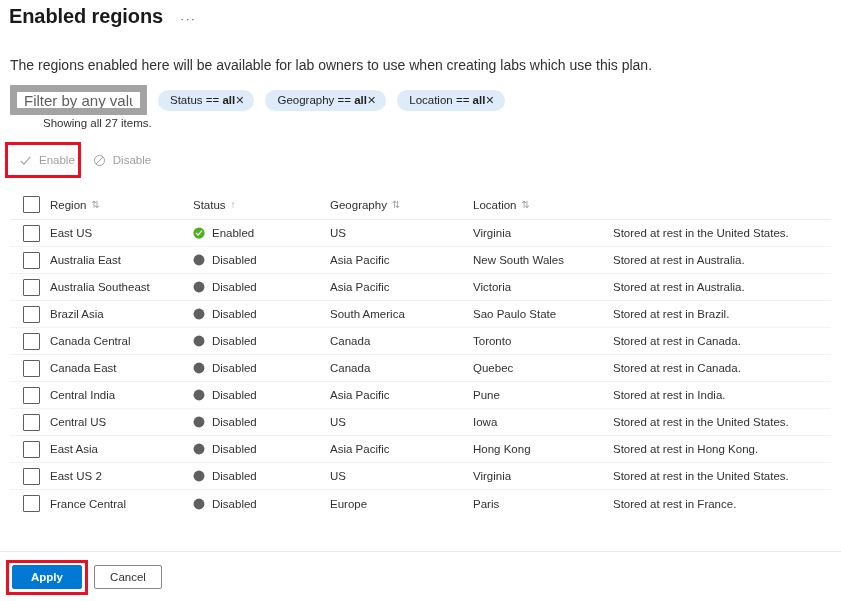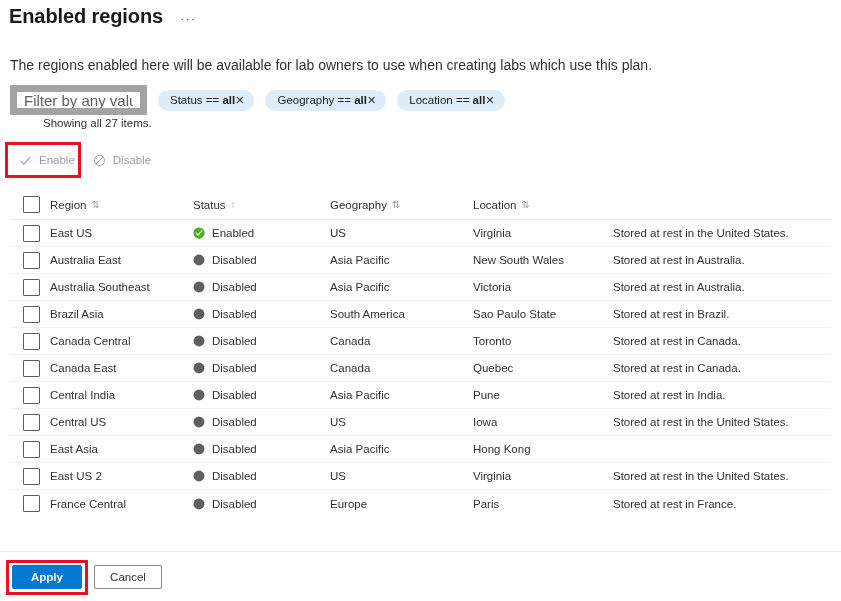--- a/index.html
+++ b/index.html
@@ -361,20 +361,21 @@
           </div>
           <div class="c-region td">East Asia</div>
           <div class="c-status">
             <svg class="status-dot" viewBox="0 0 16 16">
               <circle cx="8" cy="8" r="7.3" fill="#5f5f5f"></circle>
             </svg>
             <span class="td">Disabled</span>
           </div>
           <div class="c-geo td">Asia Pacific</div>
           <div class="c-loc td">Hong Kong</div>
+          <div class="c-data td">Stored at rest in Hong Kong.</div>
         </div>
         <div class="trow">
           <div class="c-check">
             <div class="cbox"></div>
           </div>
           <div class="c-region td">East US 2</div>
           <div class="c-status">
             <svg class="status-dot" viewBox="0 0 16 16">
               <circle cx="8" cy="8" r="7.3" fill="#5f5f5f"></circle>
             </svg>

